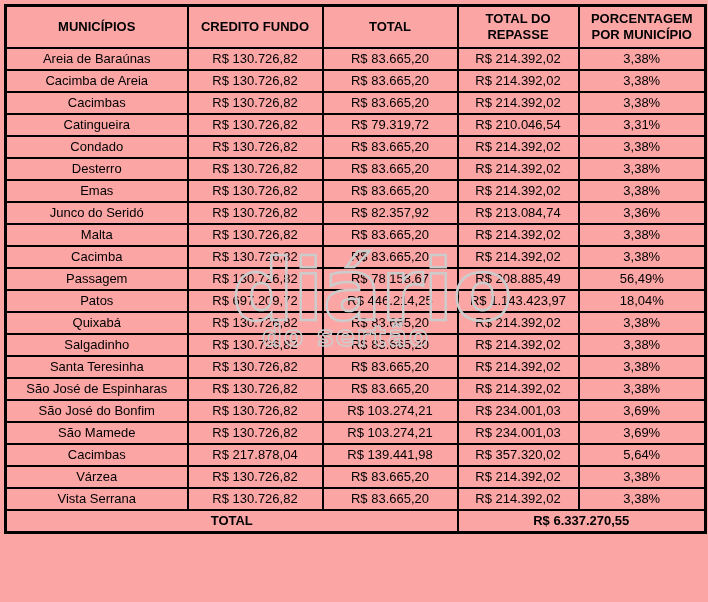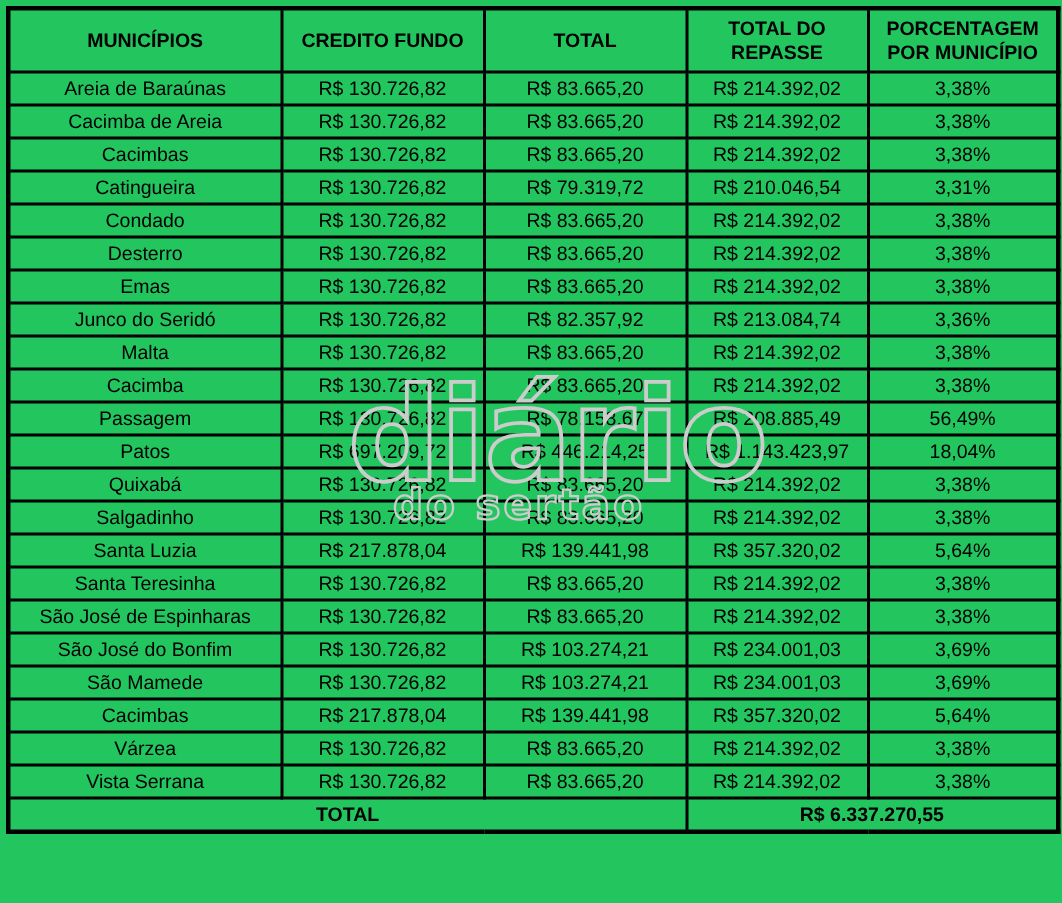--- a/index.html
+++ b/index.html
@@ -4,21 +4,21 @@
 <style>
   html, body {
     margin: 0;
     padding: 0;
     background: #ffffff;
   }
   .page {
     position: relative;
     width: 708px;
     height: 602px;
-    background: #22c55e;
+    background: #fca5a5;
     overflow: hidden;
     font-family: "Liberation Sans", sans-serif;
     color: #000000;
   }
   table.repasse {
     position: absolute;
     left: 4px;
     top: 4px;
     width: 700px;
     border-collapse: collapse;
@@ -196,27 +196,20 @@
   </tr>
 
   <tr>
     <td>Salgadinho</td>
     <td>R$ 130.726,82</td>
     <td>R$ 83.665,20</td>
     <td>R$ 214.392,02</td>
     <td>3,38%</td>
   </tr>
 
-  <tr>
-    <td>Santa Luzia</td>
-    <td>R$ 217.878,04</td>
-    <td>R$ 139.441,98</td>
-    <td>R$ 357.320,02</td>
-    <td>5,64%</td>
-  </tr>
 
   <tr>
     <td>Santa Teresinha</td>
     <td>R$ 130.726,82</td>
     <td>R$ 83.665,20</td>
     <td>R$ 214.392,02</td>
     <td>3,38%</td>
   </tr>
 
   <tr>

